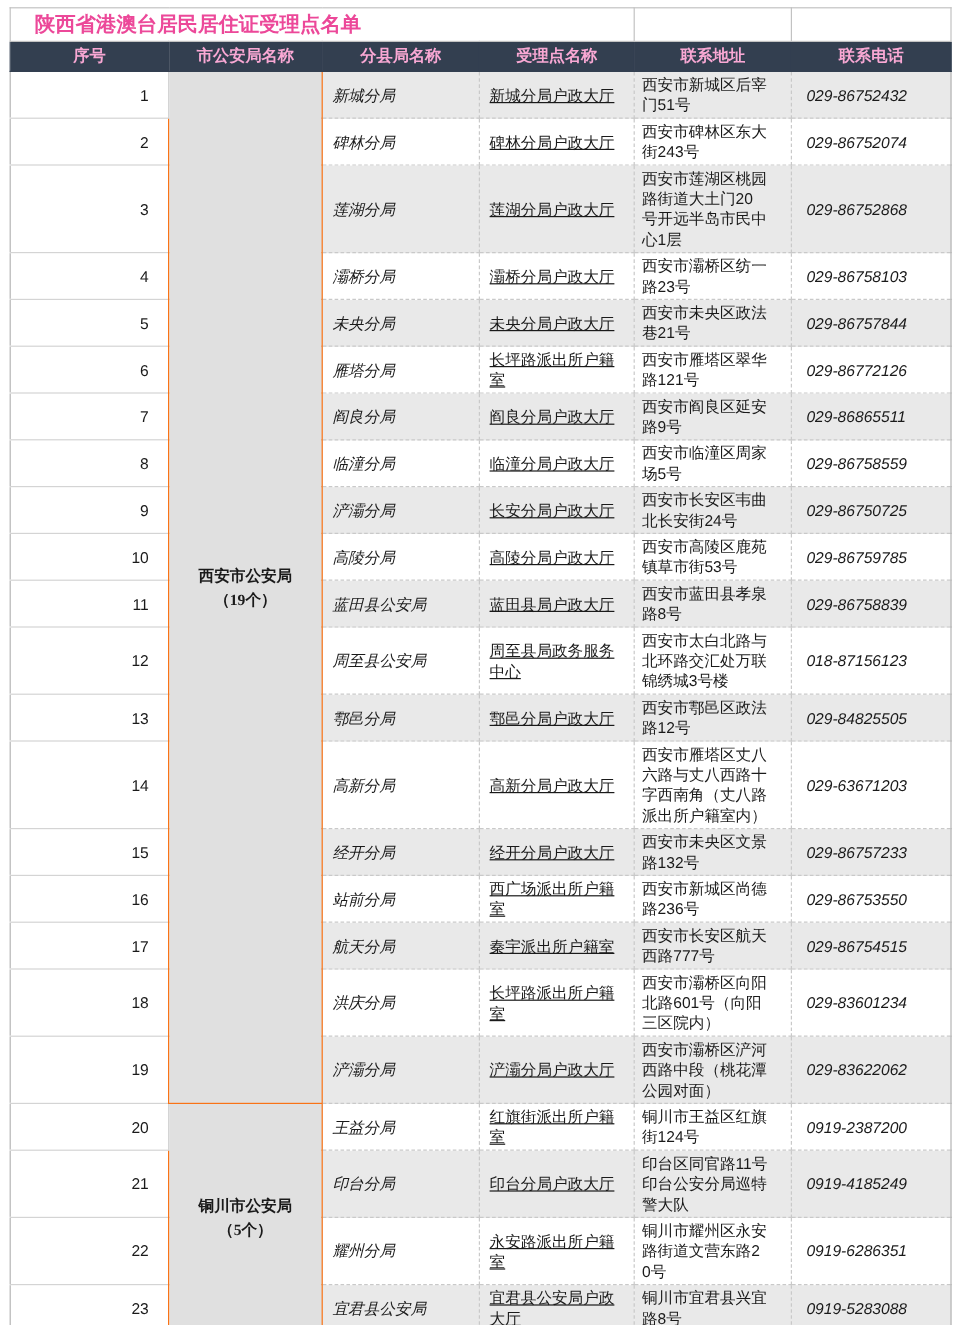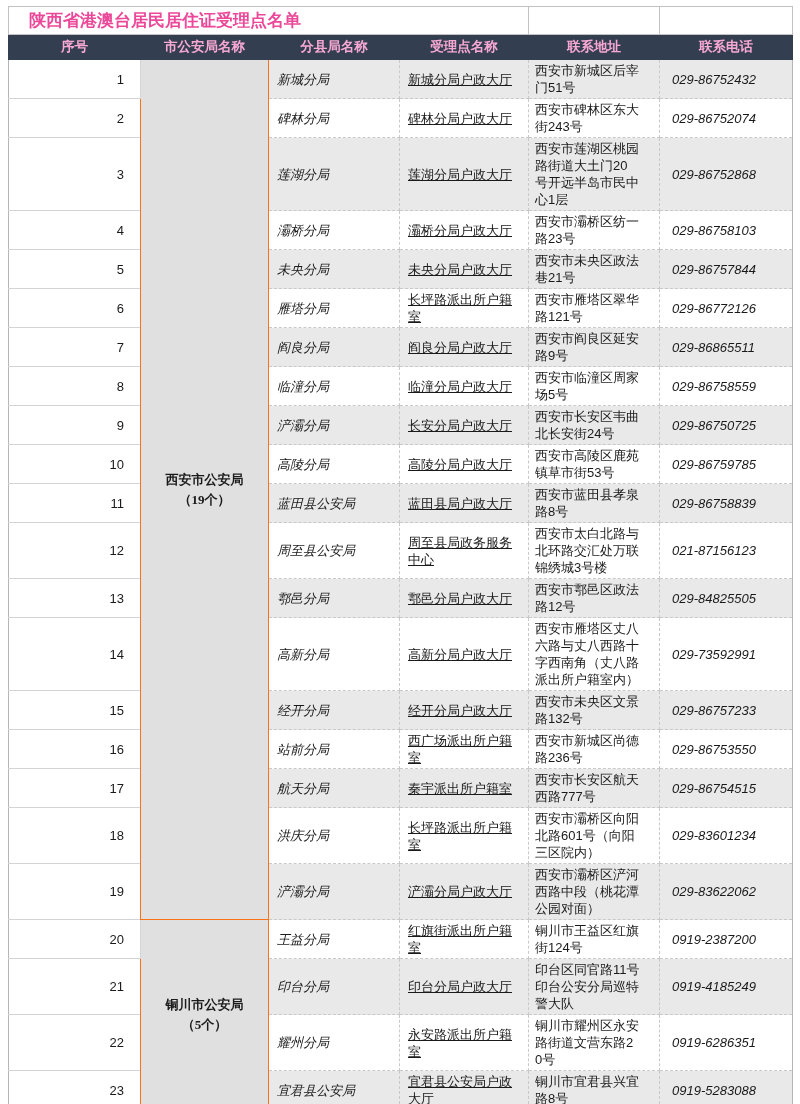--- a/index.html
+++ b/index.html
@@ -165,35 +165,35 @@
           <td class="body-cell branch-cell stripe-cell">蓝田县公安局</td>
           <td class="body-cell point-cell stripe-cell">蓝田县局户政大厅</td>
           <td class="body-cell addr-cell stripe-cell">西安市蓝田县孝泉路8号</td>
           <td class="body-cell phone-cell stripe-cell">029-86758839</td>
         </tr>
         <tr>
           <td class="body-cell no-cell">12</td>
           <td class="body-cell branch-cell stripe-cell">周至县公安局</td>
           <td class="body-cell point-cell stripe-cell">周至县局政务服务中心</td>
           <td class="body-cell addr-cell stripe-cell">西安市太白北路与北环路交汇处万联锦绣城3号楼</td>
-          <td class="body-cell phone-cell stripe-cell">021-87156123</td>
+          <td class="body-cell phone-cell stripe-cell">018-87156123</td>
         </tr>
         <tr class="striped">
           <td class="body-cell no-cell">13</td>
           <td class="body-cell branch-cell stripe-cell">鄠邑分局</td>
           <td class="body-cell point-cell stripe-cell">鄠邑分局户政大厅</td>
           <td class="body-cell addr-cell stripe-cell">西安市鄠邑区政法路12号</td>
           <td class="body-cell phone-cell stripe-cell">029-84825505</td>
         </tr>
         <tr>
           <td class="body-cell no-cell">14</td>
           <td class="body-cell branch-cell stripe-cell">高新分局</td>
           <td class="body-cell point-cell stripe-cell">高新分局户政大厅</td>
           <td class="body-cell addr-cell stripe-cell">西安市雁塔区丈八六路与丈八西路十字西南角（丈八路派出所户籍室内）</td>
-          <td class="body-cell phone-cell stripe-cell">029-73592991</td>
+          <td class="body-cell phone-cell stripe-cell">029-63671203</td>
         </tr>
         <tr class="striped">
           <td class="body-cell no-cell">15</td>
           <td class="body-cell branch-cell stripe-cell">经开分局</td>
           <td class="body-cell point-cell stripe-cell">经开分局户政大厅</td>
           <td class="body-cell addr-cell stripe-cell">西安市未央区文景路132号</td>
           <td class="body-cell phone-cell stripe-cell">029-86757233</td>
         </tr>
         <tr>
           <td class="body-cell no-cell">16</td>

